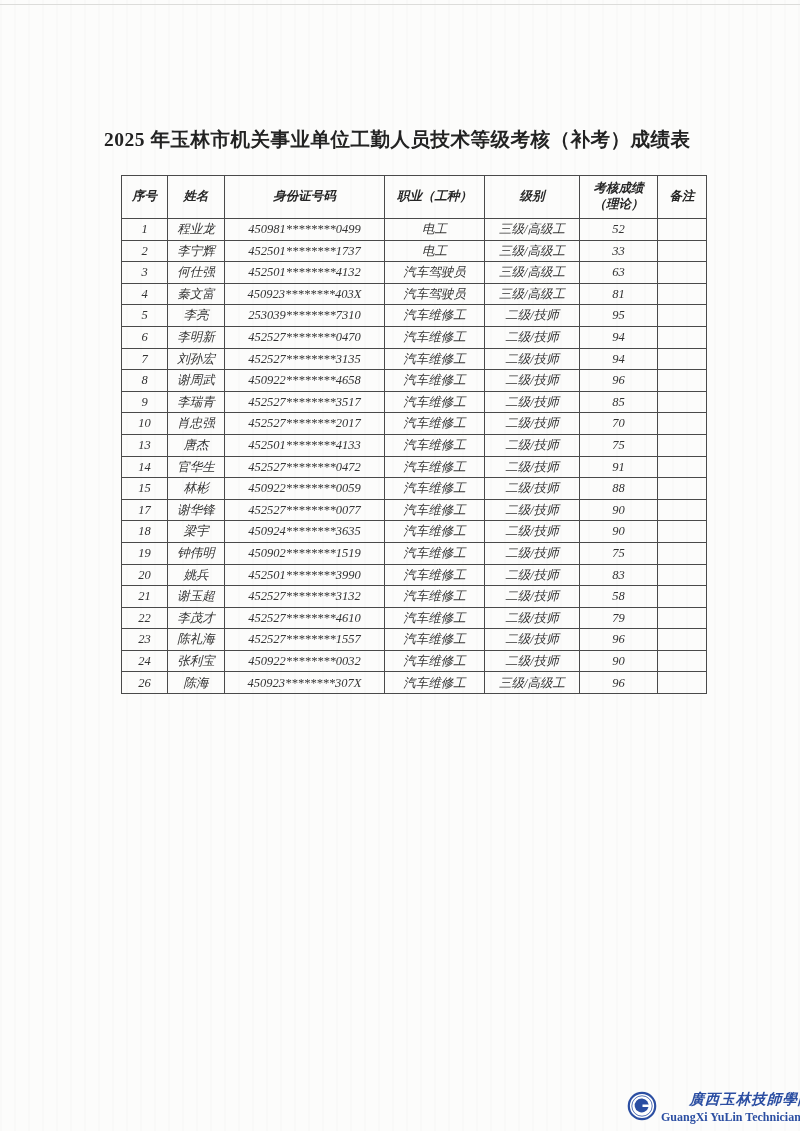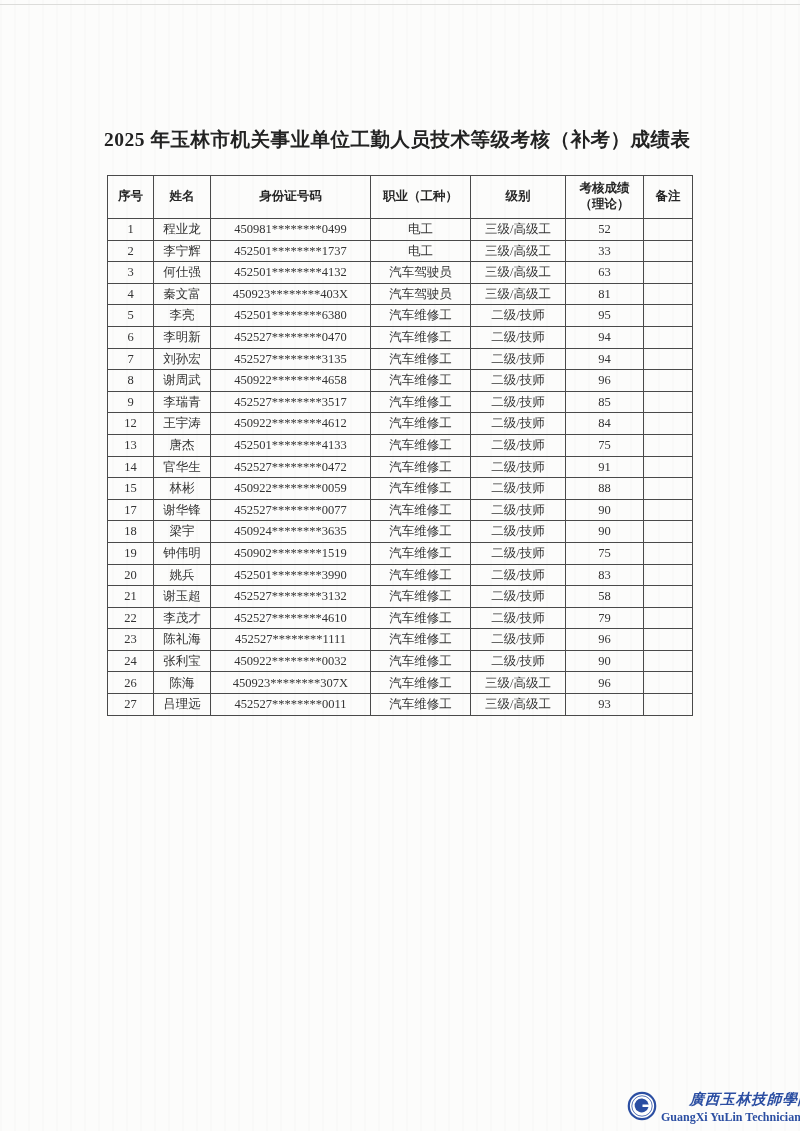--- a/index.html
+++ b/index.html
@@ -32,24 +32,25 @@
     text-align: left;
     font-size: 19.5px;
     font-weight: bold;
     letter-spacing: 0.5px;
     color: #222;
     white-space: nowrap;
   }
   table.score-table {
     position: absolute;
     top: 175px;
-    left: 107px;
+    left: 121px;
     width: 585px;
     border-collapse: collapse;
     table-layout: fixed;
+    font-style: italic;
   }
   .score-table th, .score-table td {
     border: 1px solid #4a4a4a;
     text-align: center;
     vertical-align: middle;
     overflow: hidden;
     white-space: nowrap;
   }
   .score-table th {
     height: 43px;
@@ -158,21 +159,21 @@
         <td>秦文富</td>
         <td>450923********403X</td>
         <td>汽车驾驶员</td>
         <td>三级/高级工</td>
         <td>81</td>
         <td></td>
       </tr>
       <tr>
         <td>5</td>
         <td>李亮</td>
-        <td>452501********6380</td>
+        <td>253039********7310</td>
         <td>汽车维修工</td>
         <td>二级/技师</td>
         <td>95</td>
         <td></td>
       </tr>
       <tr>
         <td>6</td>
         <td>李明新</td>
         <td>452527********0470</td>
         <td>汽车维修工</td>
@@ -201,26 +202,26 @@
       <tr>
         <td>9</td>
         <td>李瑞青</td>
         <td>452527********3517</td>
         <td>汽车维修工</td>
         <td>二级/技师</td>
         <td>85</td>
         <td></td>
       </tr>
       <tr>
-        <td>12</td>
-        <td>王宇涛</td>
-        <td>450922********4612</td>
-        <td>汽车维修工</td>
-        <td>二级/技师</td>
-        <td>84</td>
+        <td>10</td>
+        <td>肖忠强</td>
+        <td>452527********2017</td>
+        <td>汽车维修工</td>
+        <td>二级/技师</td>
+        <td>70</td>
         <td></td>
       </tr>
       <tr>
         <td>13</td>
         <td>唐杰</td>
         <td>452501********4133</td>
         <td>汽车维修工</td>
         <td>二级/技师</td>
         <td>75</td>
         <td></td>
@@ -293,21 +294,21 @@
         <td>李茂才</td>
         <td>452527********4610</td>
         <td>汽车维修工</td>
         <td>二级/技师</td>
         <td>79</td>
         <td></td>
       </tr>
       <tr>
         <td>23</td>
         <td>陈礼海</td>
-        <td>452527********1111</td>
+        <td>452527********1557</td>
         <td>汽车维修工</td>
         <td>二级/技师</td>
         <td>96</td>
         <td></td>
       </tr>
       <tr>
         <td>24</td>
         <td>张利宝</td>
         <td>450922********0032</td>
         <td>汽车维修工</td>
@@ -315,29 +316,20 @@
         <td>90</td>
         <td></td>
       </tr>
       <tr>
         <td>26</td>
         <td>陈海</td>
         <td>450923********307X</td>
         <td>汽车维修工</td>
         <td>三级/高级工</td>
         <td>96</td>
-        <td></td>
-      </tr>
-      <tr>
-        <td>27</td>
-        <td>吕理远</td>
-        <td>452527********0011</td>
-        <td>汽车维修工</td>
-        <td>三级/高级工</td>
-        <td>93</td>
         <td></td>
       </tr>
     </tbody>
 </table>
 
 <div class="footer-brand">
   <div class="footer-logo">
     <svg width="30" height="30" viewBox="0 0 30 30">
       <circle cx="15" cy="15" r="13.2" fill="#ffffff" stroke="#2b4ea2" stroke-width="2.2"></circle>
       <circle cx="15" cy="15" r="10.2" fill="none" stroke="#2b4ea2" stroke-width="0.8"></circle>

